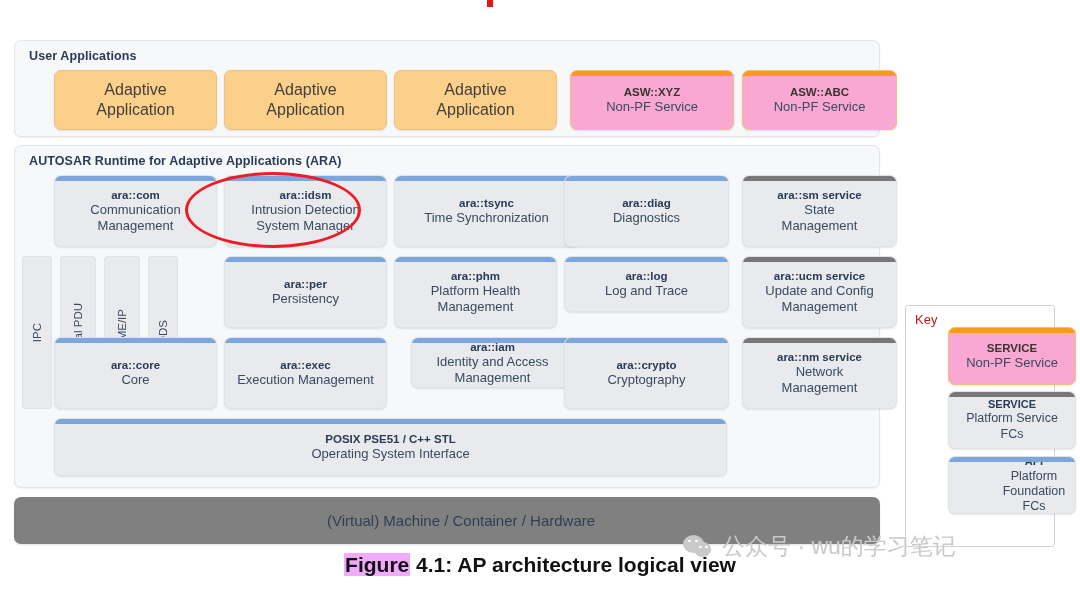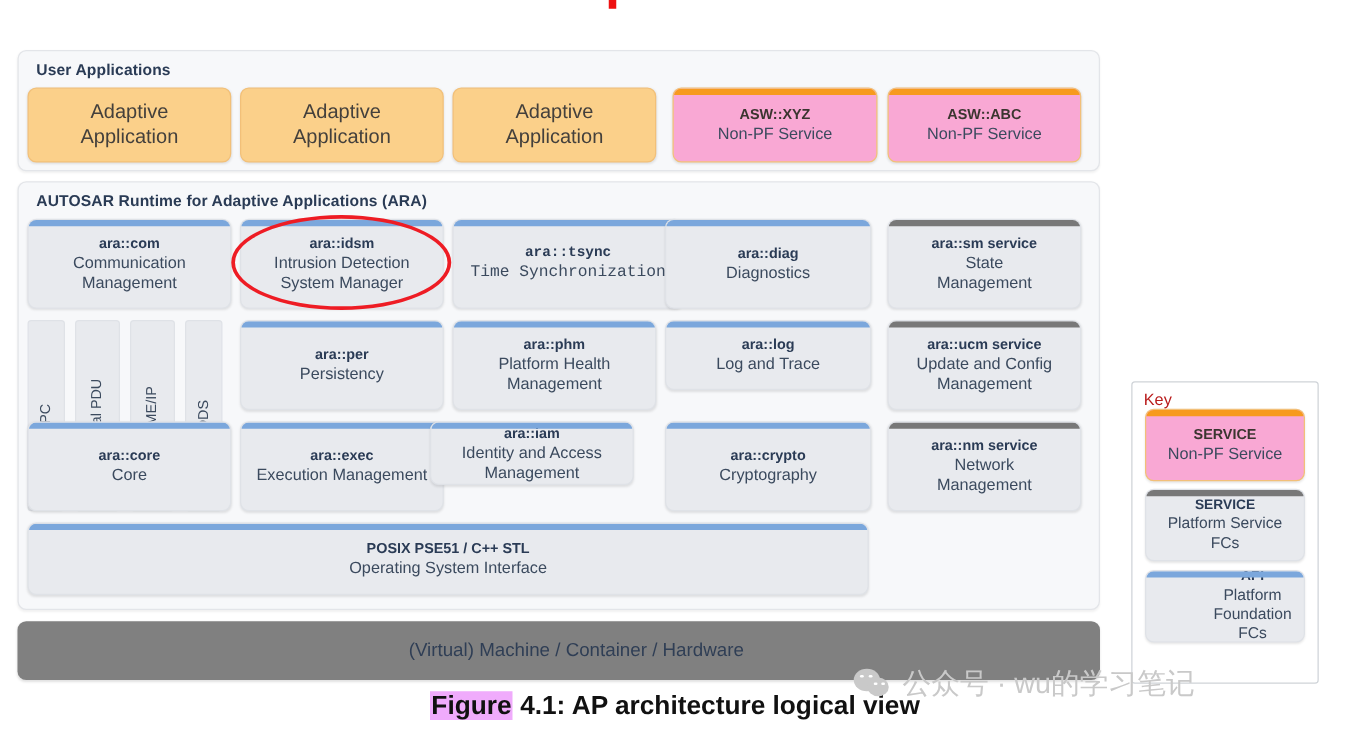--- a/index.html
+++ b/index.html
@@ -40,20 +40,21 @@
 
   
   .box {
     position:absolute;
     border-radius:7px;
     overflow:hidden;
     display:flex; flex-direction:column;
     align-items:center; justify-content:center;
     text-align:center;
     box-shadow:0 1px 2px rgba(0,0,0,0.10);
+    margin-left:32px;
   }
   .box .cap {
     position:absolute; left:0; right:0; top:0; height:5px;
   }
   .box .inner {
     width:100%;
     padding:0 5px;
     display:flex; flex-direction:column;
     align-items:center; justify-content:center;
     line-height:1.22;
@@ -230,21 +231,21 @@
           <div class="t2">Communication<br>Management</div>
         </div>
       </div>
       <div class="box api" style="left: 192px; top: 175px; width: 163px; height: 72px;">
         <div class="cap"></div>
         <div class="inner">
           <div class="t1">ara::idsm</div>
           <div class="t2">Intrusion Detection<br>System Manager</div>
         </div>
       </div>
-      <div class="box api" style="left: 362px; top: 175px; width: 185px; height: 72px; font-family: Liberation Mono, monospace;">
+      <div class="box api" style="left: 362px; top: 175px; width: 185px; height: 72px;">
         <div class="cap"></div>
         <div class="inner">
           <div class="t1">ara::tsync</div>
           <div class="t2">Time Synchronization</div>
         </div>
       </div>
       <div class="box api" style="left: 532px; top: 175px; width: 165px; height: 72px;">
         <div class="cap"></div>
         <div class="inner">
           <div class="t1">ara::diag</div>
@@ -305,21 +306,21 @@
           <div class="t2">Core</div>
         </div>
       </div>
       <div class="box api" style="left: 192px; top: 337px; width: 163px; height: 72px;">
         <div class="cap"></div>
         <div class="inner">
           <div class="t1">ara::exec</div>
           <div class="t2">Execution Management</div>
         </div>
       </div>
-      <div class="box api" style="left: 344px; top: 337px; width: 163px; height: 51px;">
+      <div class="box api" style="left: 379px; top: 337px; width: 163px; height: 51px;">
         <div class="cap"></div>
         <div class="inner">
           <div class="t1">ara::iam</div>
           <div class="t2">Identity and Access<br>Management</div>
         </div>
       </div>
       <div class="box api" style="left: 532px; top: 337px; width: 165px; height: 72px;">
         <div class="cap"></div>
         <div class="inner">
           <div class="t1">ara::crypto</div>

